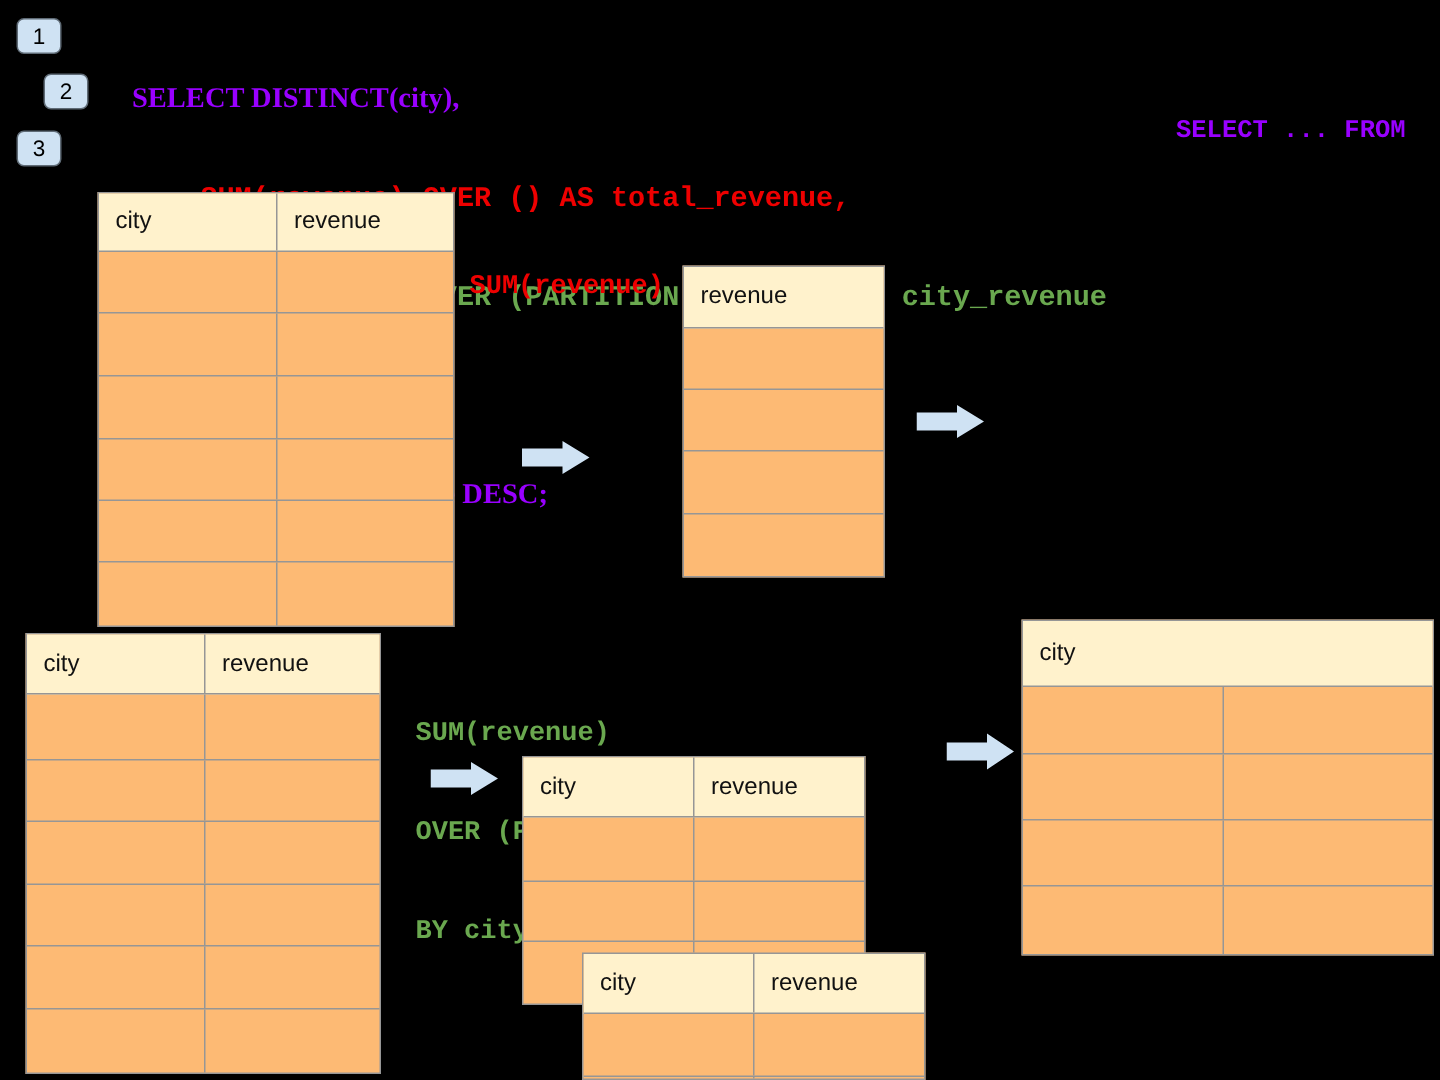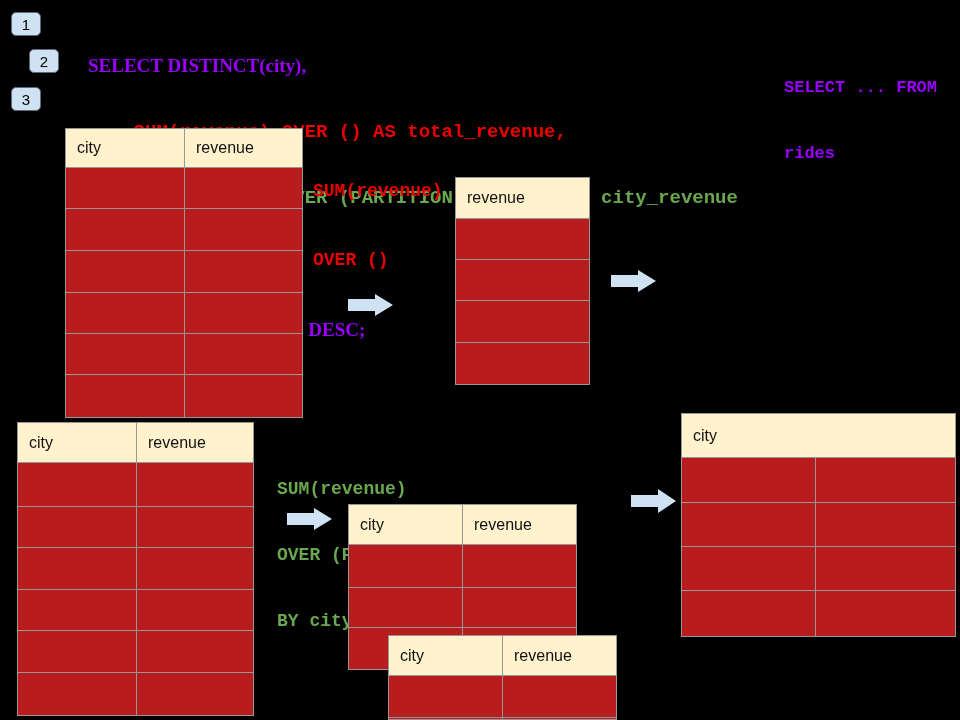--- a/index.html
+++ b/index.html
@@ -45,21 +45,21 @@
     display:flex;align-items:center;justify-content:center;
     color:#000;font-size:15px;
   }
   .badge-1{left:11px;top:12px;}
   .badge-2{left:29px;top:49px;}
   .badge-3{left:11px;top:87px;}
 
   
   .tbl{
     border:1px solid var(--line);
-    background:#b91c1c;
+    background:#fdba74;
   }
   .thead{display:flex;border-bottom:1px solid var(--line);background:var(--hdr-bg);}
   .th{
     display:flex;align-items:center;
     padding-left:11px;
     font-size:16px;color:#111;
     border-right:1px solid var(--line);
     height:100%;
   }
   .th:last-child{border-right:none;flex:1;}
@@ -93,26 +93,24 @@
 <div class="abs mono code-main">
   <div class="c-purple">SELECT DISTINCT(city),</div>
   <div class="c-red">    SUM(revenue) OVER () AS total_revenue,</div>
   <div class="c-green">    SUM(revenue) OVER (PARTITION BY city) as city_revenue</div>
   <div class="c-purple">  FROM rides</div>
   <div class="c-purple">   ORDER by city_revenue DESC;</div>
 </div>
 
 <div class="abs mono side-note">
   <div>SELECT ... FROM</div>
-  <div>rides</div>
 </div>
 
 <div class="abs mono ann-total">
   <div>SUM(revenue)</div>
-  <div>OVER ()</div>
 </div>
 
 <div class="abs mono ann-part">
   <div>SUM(revenue)</div>
   <div>OVER (PARTITION</div>
   <div>BY city)</div>
 </div>
 
 <div class="abs tbl tbl-src-top">
   <div class="thead" style="height:39px">

